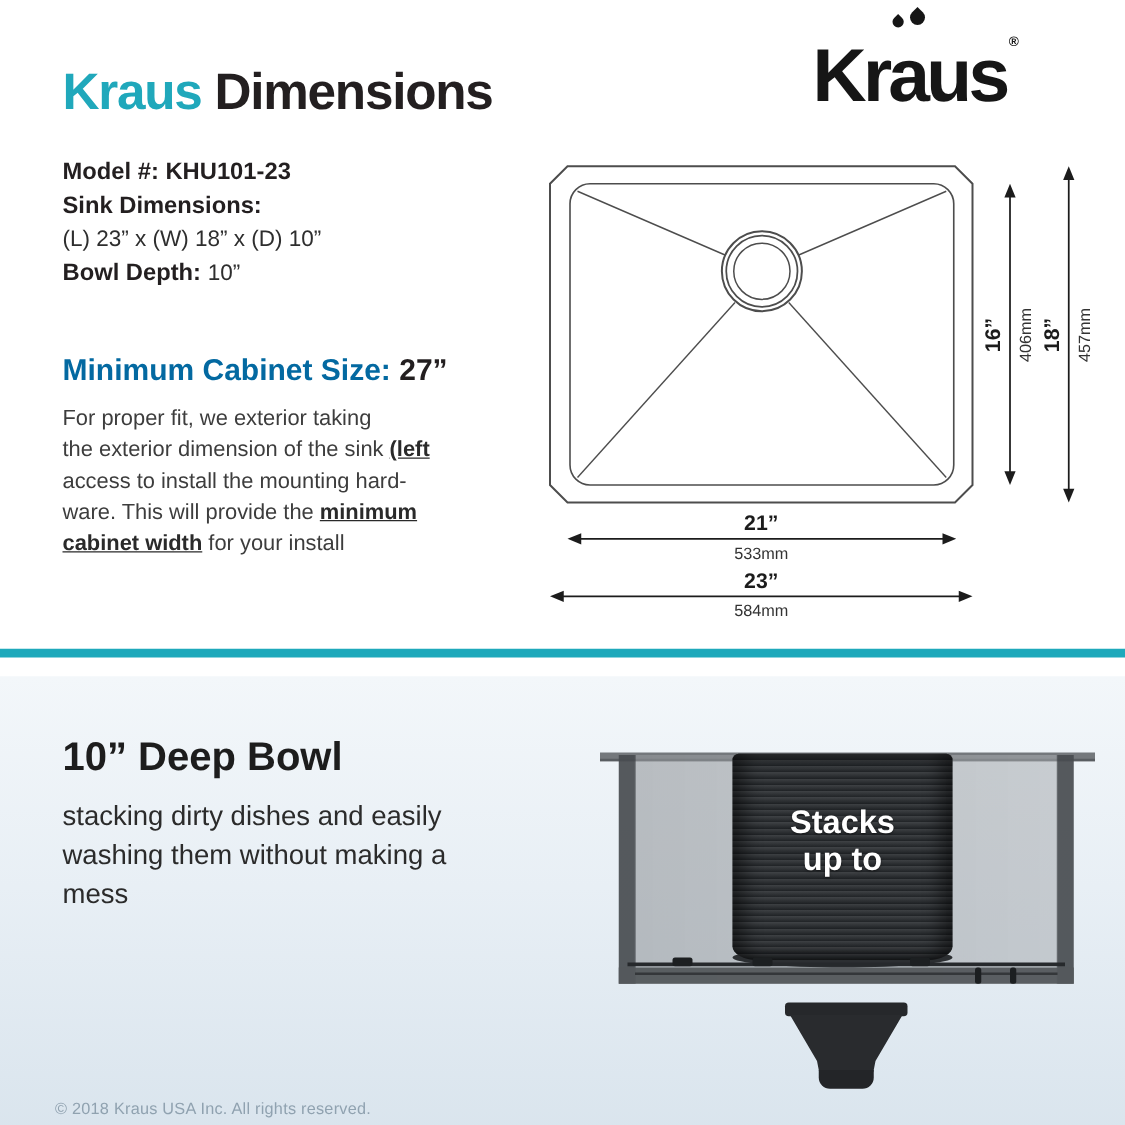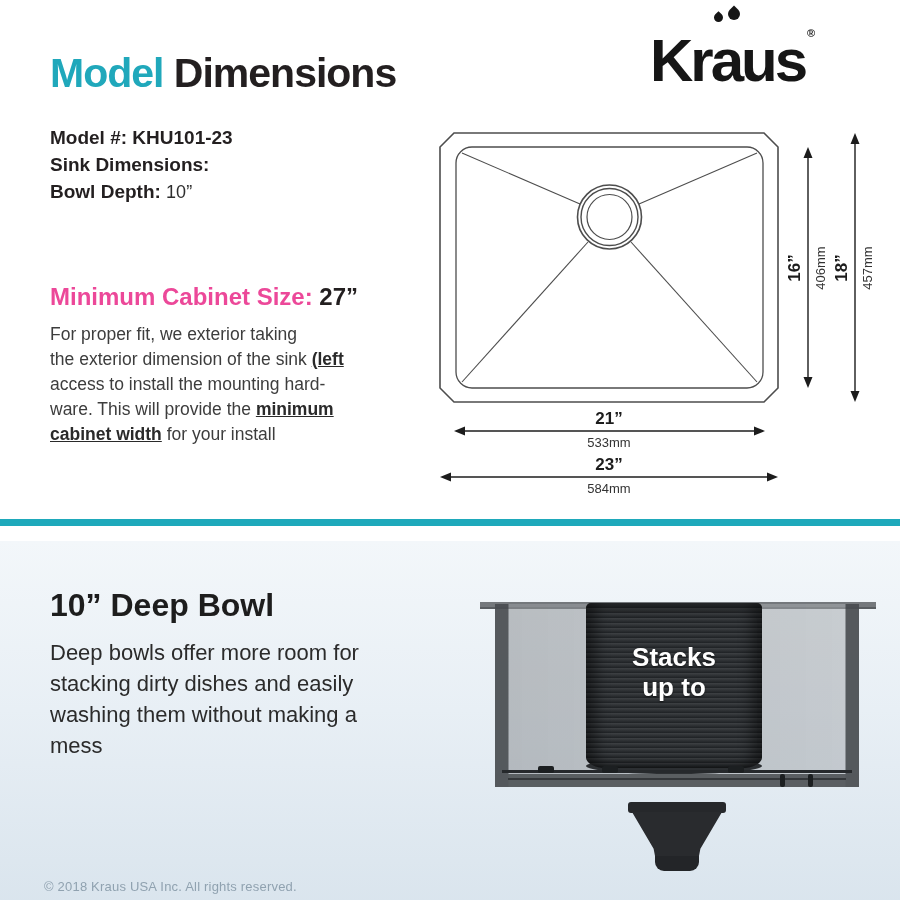--- a/index.html
+++ b/index.html
@@ -38,21 +38,21 @@
   .logo .reg { font-size: 11px; letter-spacing: 0; vertical-align: 44px; margin-left: 2px; }
 
   
   .specs { left: 50px; top: 124px; font-size: 19px; line-height: 27px; }
   .specs .row { white-space: nowrap; }
   .specs .b { font-weight: bold; }
   .specs .r { font-weight: normal; font-size: 18px; color: #2e2e2e; }
 
   
   .cabinet { left: 50px; top: 283px; font-size: 24px; font-weight: bold; white-space: nowrap; }
-  .cabinet .label { color: #ec4899; }
+  .cabinet .label { color: #0369a1; }
   .cabinet .value { color: #231f20; }
 
   
   .intro {
     left: 50px; top: 322px; width: 360px;
     font-size: 17.5px; line-height: 25px; color: #3d3d3d;
   }
   .intro b { color: #2a2a2a; text-decoration: underline; }
 
   
@@ -130,27 +130,28 @@
   }
 
   .footer-copyright {
     position: absolute; left: 44px; top: 338px;
     font-size: 13px; color: #90a2b0; letter-spacing: 0.2px;
   }
 </style>
 </head>
 <body>
 
-<h1 class="abs page-title"><span class="accent">Model</span><span> Dimensions</span></h1>
+<h1 class="abs page-title"><span class="accent">Kraus</span><span> Dimensions</span></h1>
 
 <div class="abs logo"><span>Kr</span><span class="logo-a"><span>a</span><span class="drop drop-small"></span><span class="drop drop-large"></span></span><span>us</span><span class="reg">®</span></div>
 
 <div class="abs specs">
   <div class="row"><span class="b">Model #: </span><span class="b">KHU101-23</span></div>
   <div class="row b">Sink Dimensions:</div>
+  <div class="row r">(L) 23” x (W) 18” x (D) 10”</div>
   <div class="row"><span class="b">Bowl Depth: </span><span class="r">10”</span></div>
 </div>
 
 <div class="abs cabinet"><span class="label">Minimum Cabinet Size: </span><span class="value">27”</span></div>
 
 <div class="abs intro">
   <div><span>For proper fit, we exterior taking</span></div>
   <div><span>the exterior dimension of the sink </span><b>(left</b></div>
   <div><span>access to install the mounting hard-</span></div>
   <div><span>ware. This will provide the </span><b>minimum</b></div>
@@ -209,21 +210,20 @@
   </g>
 </svg>
 
 <div class="abs divider"></div>
 
 <div class="abs bottom">
 
   <h2 class="bowl-heading">10” Deep Bowl</h2>
 
   <div class="bowl-paragraph">
-    <div>Deep bowls offer more room for</div>
     <div>stacking dirty dishes and easily</div>
     <div>washing them without making a</div>
     <div>mess</div>
   </div>
 
   <div class="sink-visual">
     <div class="sv sv-flange"></div>
     <div class="sv sv-bowl"></div>
     <div class="sv sv-stack-base"></div>
     <div class="sv sv-stack"></div>

